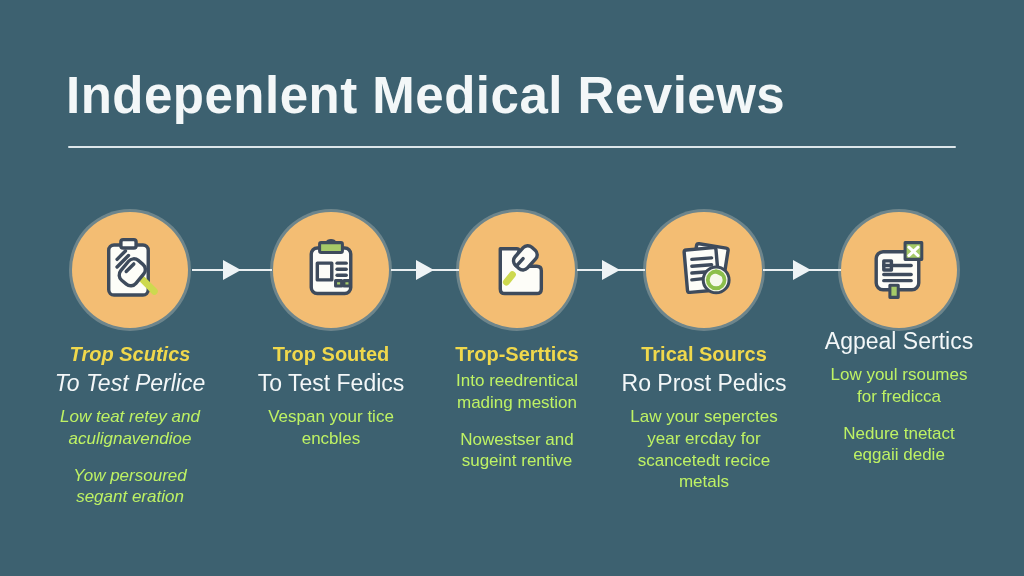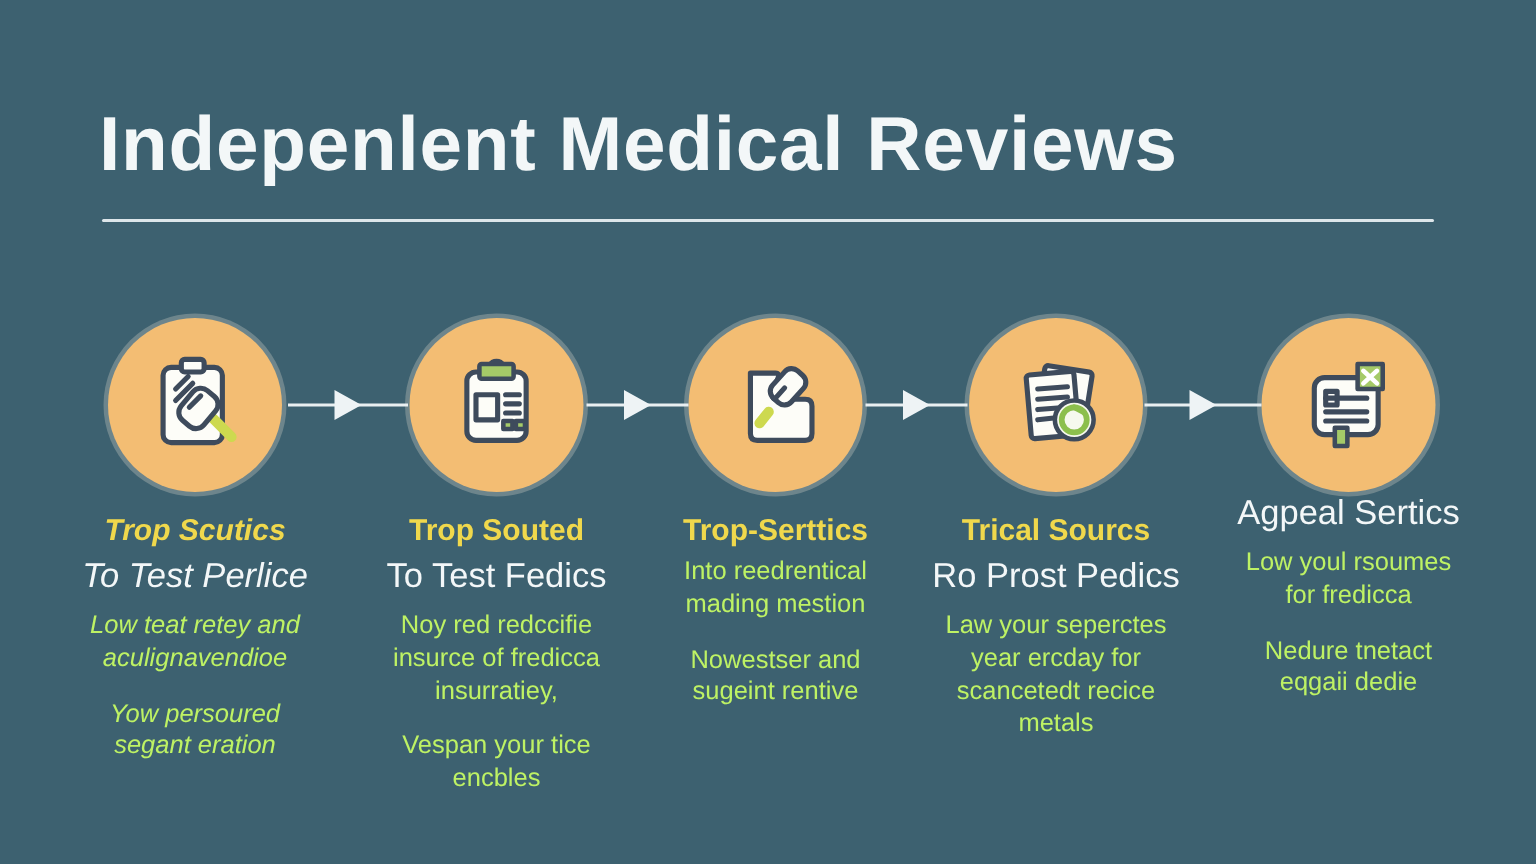--- a/index.html
+++ b/index.html
@@ -115,23 +115,20 @@
           <rect class="ic" x="32" y="41" width="19" height="22"></rect>
           <line class="ic" x1="58" y1="41" x2="70" y2="41"></line>
           <line class="ic" x1="58" y1="49" x2="70" y2="49"></line>
           <line class="ic" x1="58" y1="57" x2="70" y2="57"></line>
           <rect class="ic-green" x="56" y="64" width="8" height="7"></rect>
           <rect class="ic-green" x="67" y="64" width="8" height="7"></rect>
         </svg>
       </div>
       <h2>Trop Souted</h2>
       <h3>To Test Fedics</h3>
-      <p>Noy red redccifie
-insurce of fredicca
-insurratiey,</p>
       <p>Vespan your tice
 encbles</p>
     </div>
 
     <div class="step step-3">
       <div class="circle">
         <svg viewBox="0 0 100 100">
           <path class="ic-fill" d="M28 22 h22 q4 0 2 5 l-4 12 q-2 6 3 6 h25 q6 0 6 6 v24 q0 6 -6 6 H34 q-6 0 -6 -6 z"></path>
           <line class="ic-lime" x1="44" y1="56" x2="36" y2="66"></line>
           <rect class="ic-fill" x="50" y="18" width="22" height="32" rx="8" transform="rotate(42 61 34)"></rect>

